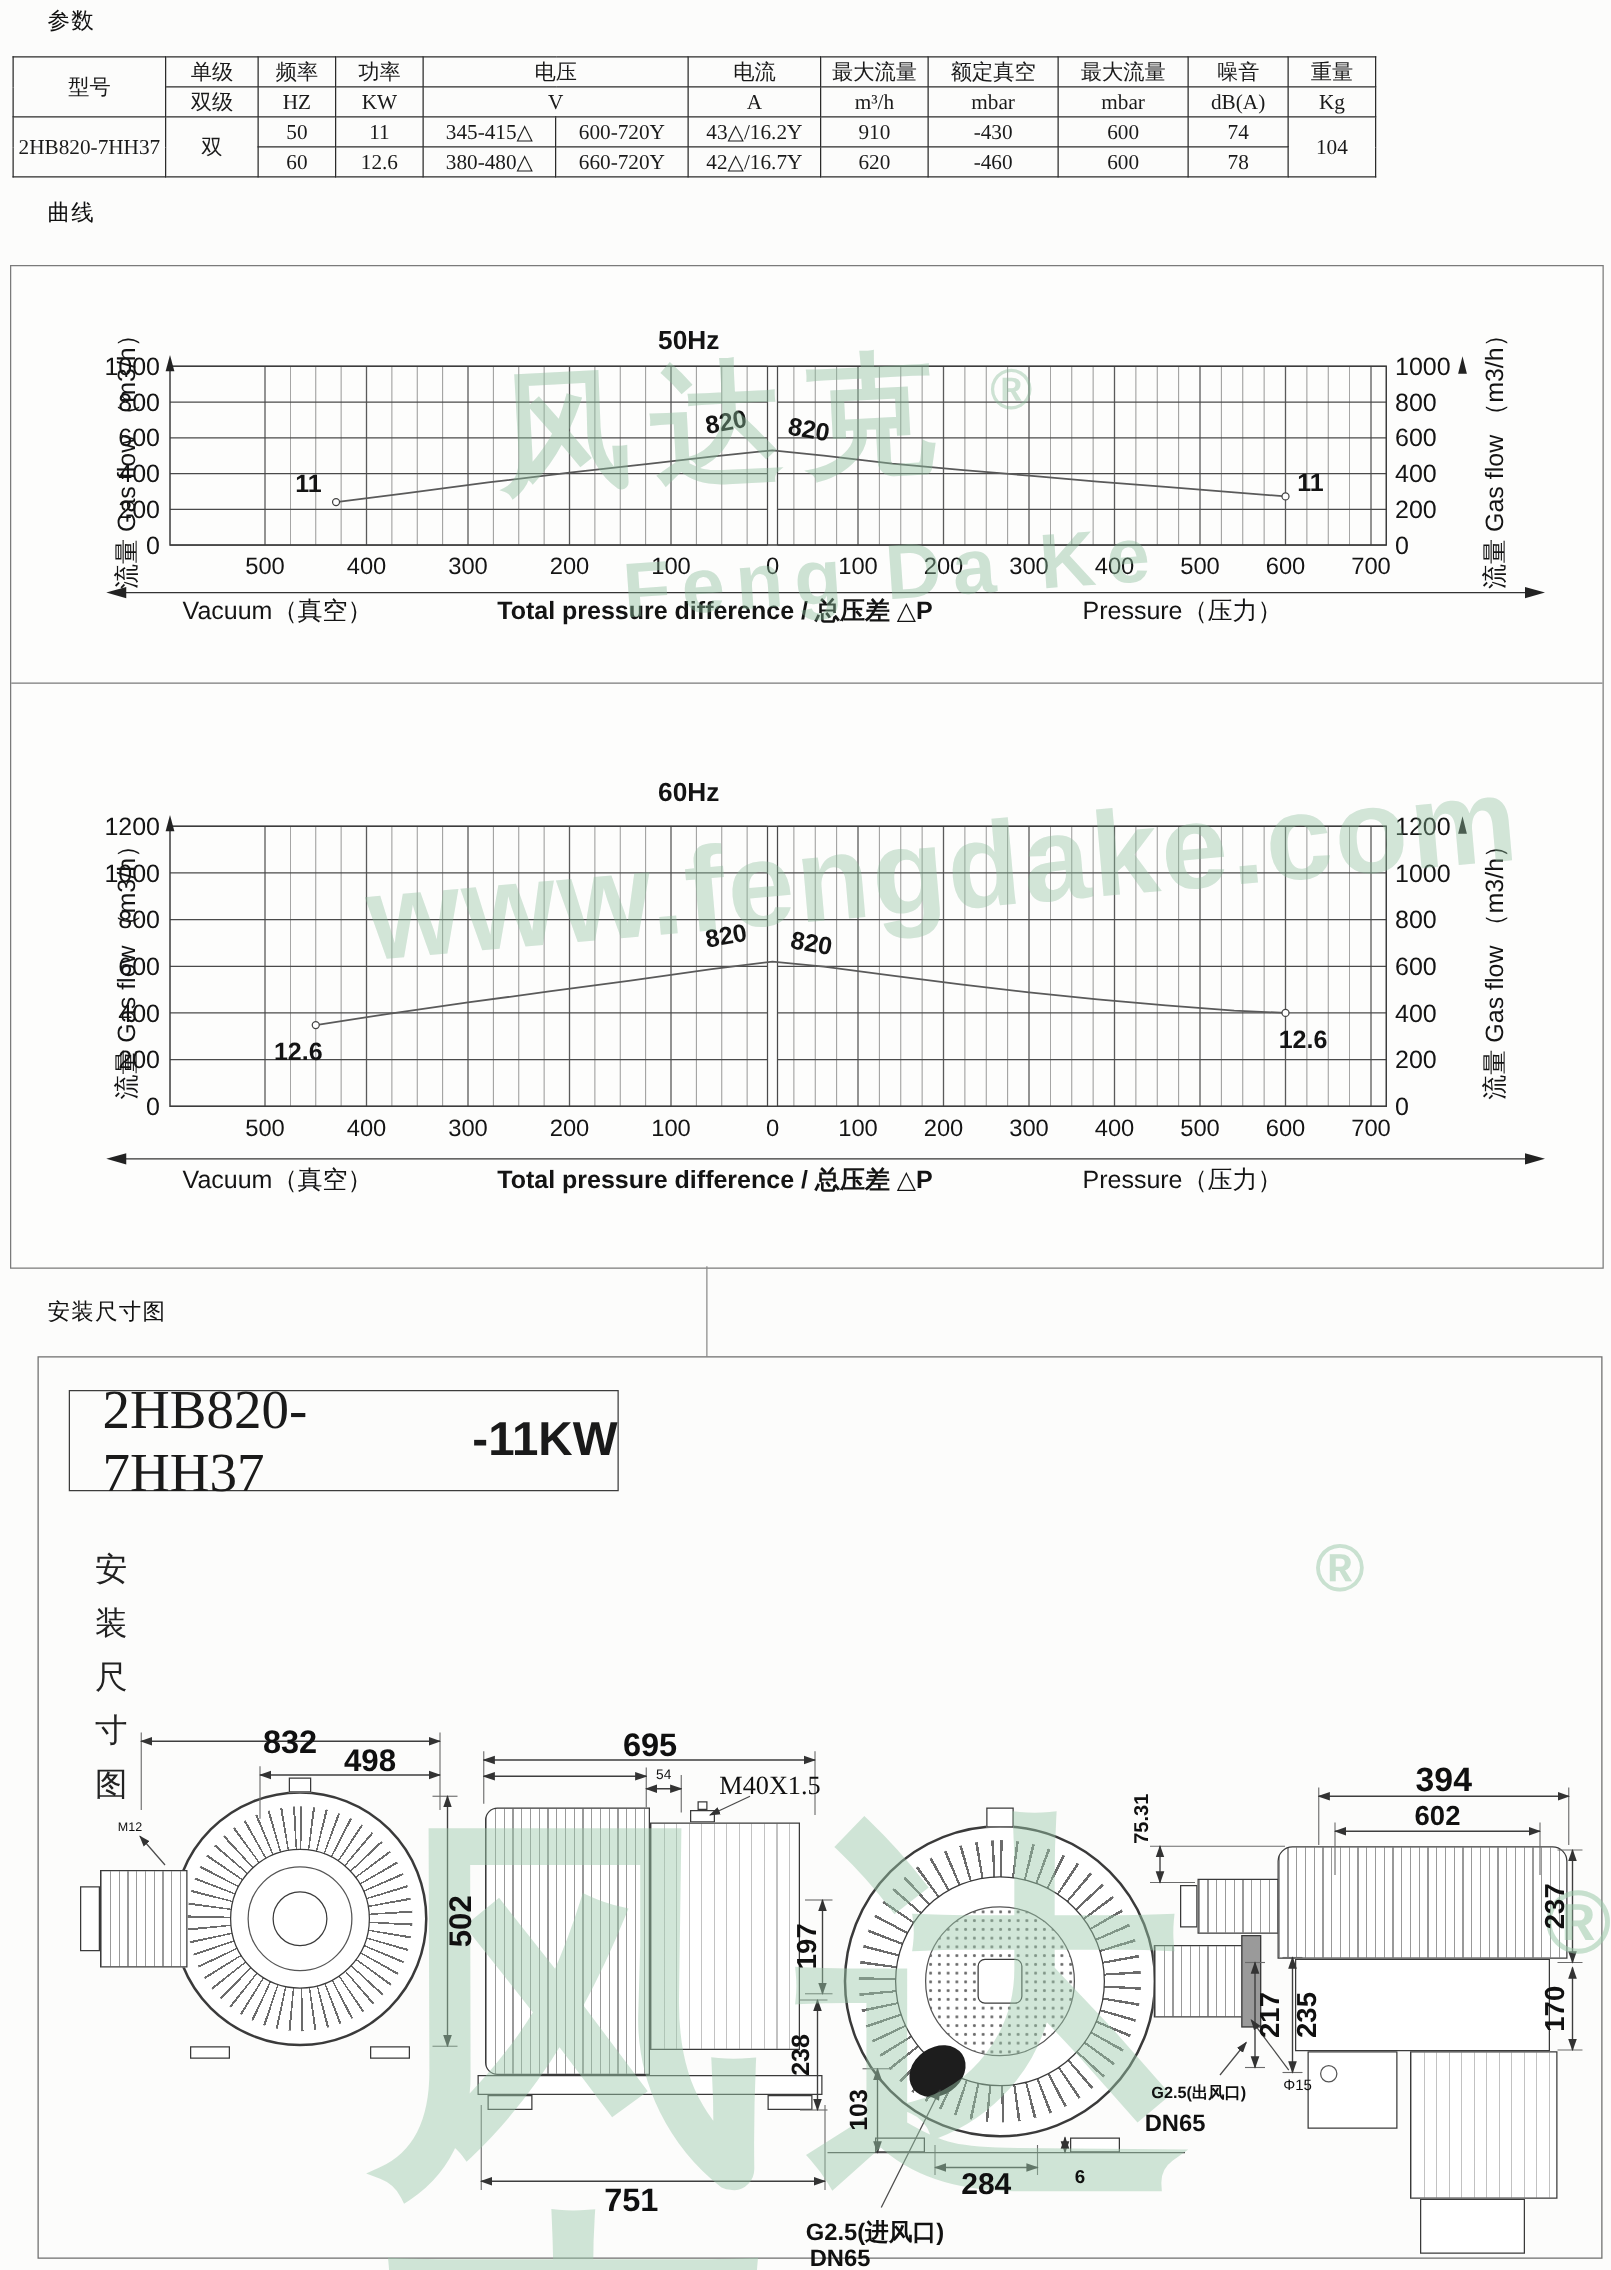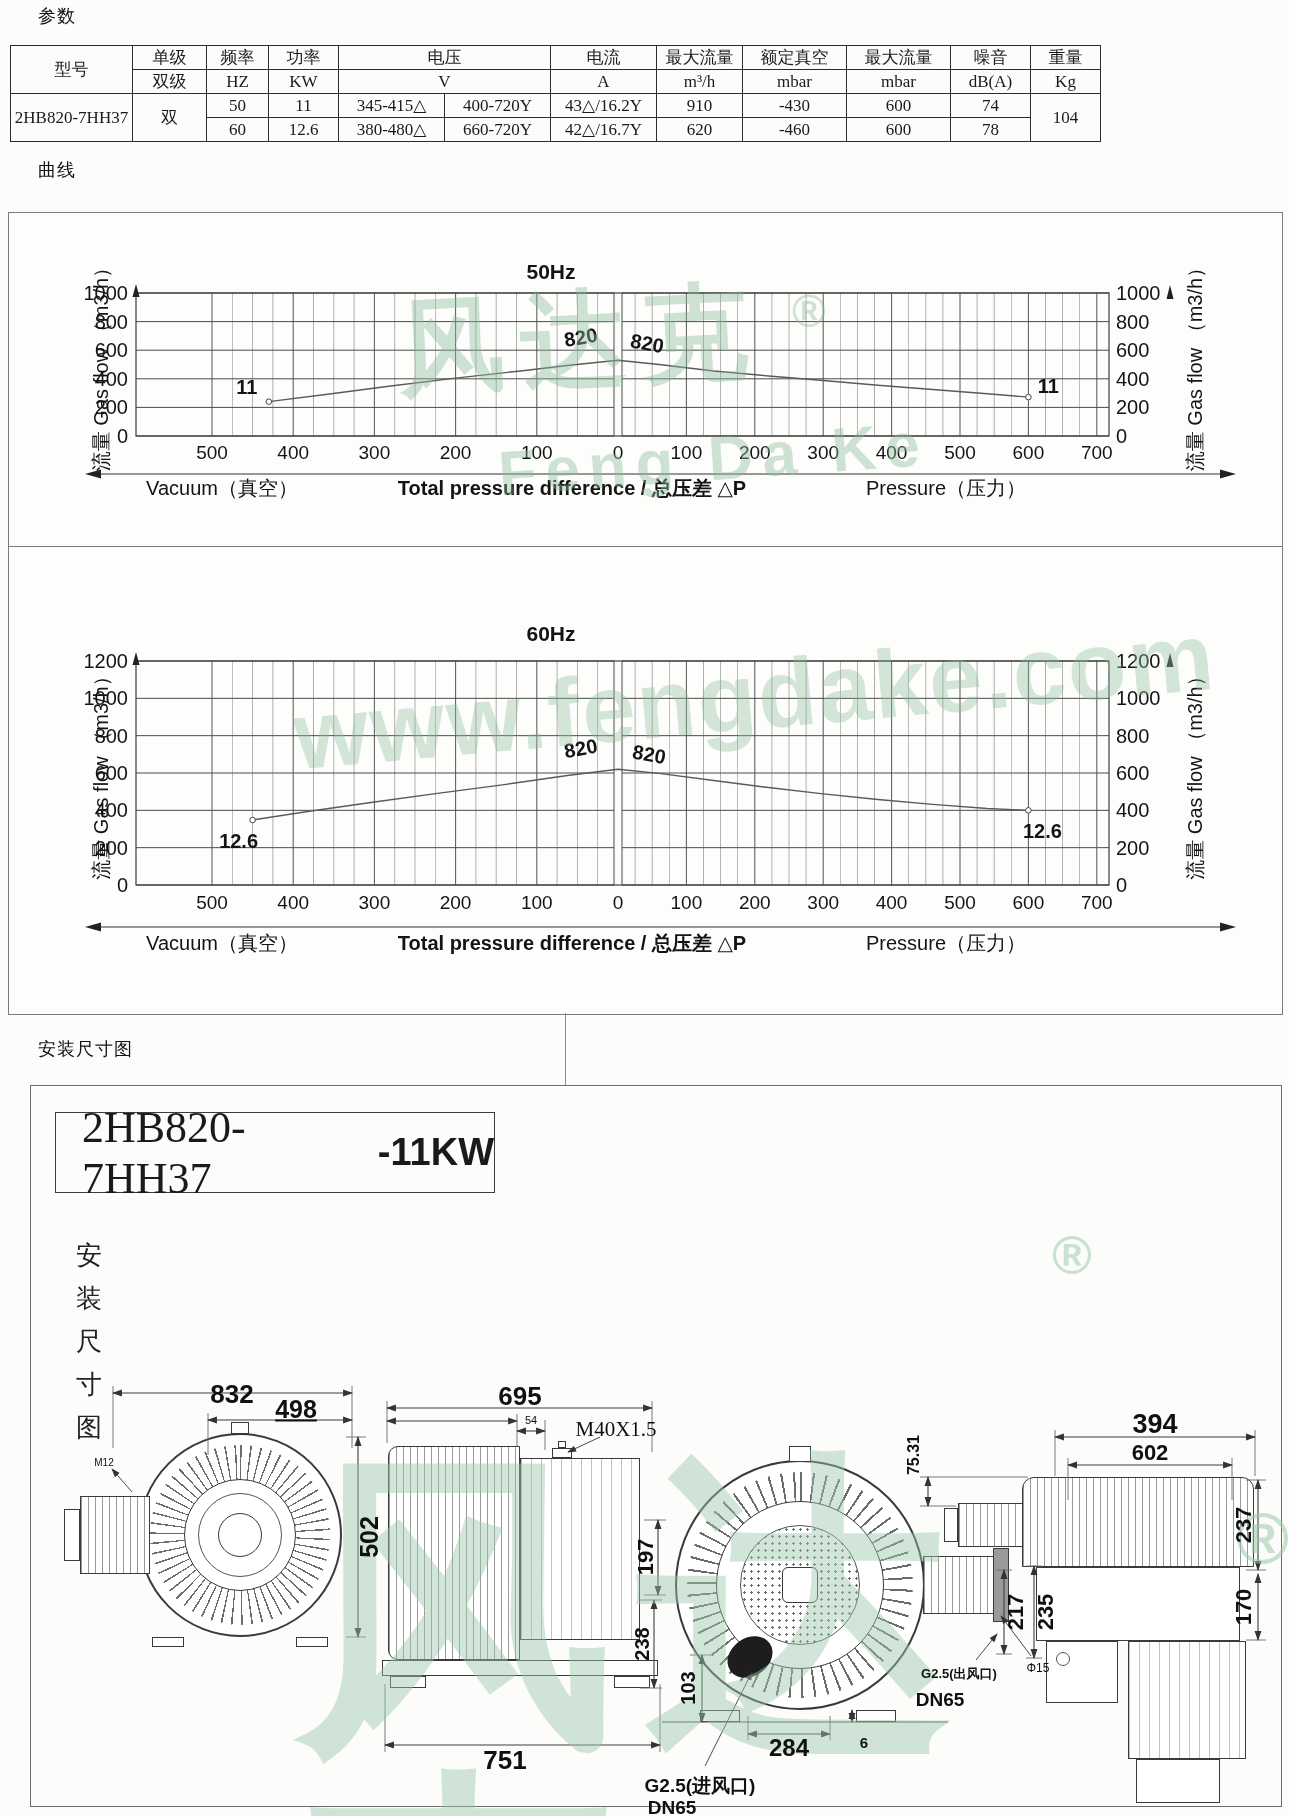--- a/index.html
+++ b/index.html
@@ -98,21 +98,21 @@
       <td>mbar</td>
       <td>dB(A)</td>
       <td>Kg</td>
     </tr>
     <tr>
       <td rowspan="2">2HB820-7HH37</td>
       <td rowspan="2">双</td>
       <td>50</td>
       <td>11</td>
       <td>345-415△</td>
-      <td>400-720Y</td>
+      <td>600-720Y</td>
       <td>43△/16.2Y</td>
       <td>910</td>
       <td>-430</td>
       <td>600</td>
       <td>74</td>
       <td rowspan="2">104</td>
     </tr>
     <tr>
       <td>60</td>
       <td>12.6</td>
@@ -474,21 +474,21 @@
     <g>
       <line class="lline" x1="132" y1="1492" x2="112" y2="1469" marker-end="url(#ah)"></line>
       <line class="lline" x1="600" y1="1437" x2="568" y2="1452" marker-end="url(#ah)"></line>
       <line class="lline" x1="1031" y1="1656" x2="1001" y2="1616" marker-end="url(#ah)"></line>
       <line class="lline" x1="976" y1="1660" x2="997" y2="1634" marker-end="url(#ah)"></line>
       <line class="lline" x1="705" y1="1766" x2="752" y2="1672" marker-end="url(#ah)"></line>
     </g>
   </svg>
 
 <span class="dim-label" style="left: 232px; top: 1382px; font-size: 26px; font-weight: 700; transform: translate(-50%, -50%); margin-top: 12px;">832</span>
-    <span class="dim-label" style="left: 296px; top: 1409px; font-size: 25px; font-weight: 700; transform: translate(-50%, -50%); text-decoration: underline;">498</span>
+    <span class="dim-label" style="left: 296px; top: 1409px; font-size: 25px; font-weight: 700; transform: translate(-50%, -50%);">498</span>
     <span class="dim-label" style="left: 369px; top: 1537px; font-size: 25px; font-weight: 700; transform: translate(-50%, -50%) rotate(-90deg);">502</span>
     <span class="dim-label" style="left: 104px; top: 1462px; font-size: 10px; transform: translate(-50%, -50%);">M12</span>
     <span class="dim-label" style="left: 520px; top: 1396px; font-size: 26px; font-weight: 700; transform: translate(-50%, -50%);">695</span>
     <span class="dim-label" style="left: 531px; top: 1420px; font-size: 11px; transform: translate(-50%, -50%);">54</span>
     <span class="dim-label" style="left: 616px; top: 1429px; font-size: 21px; font-family: &quot;Liberation Serif&quot;, &quot;DejaVu Serif&quot;, serif; transform: translate(-50%, -50%);">M40X1.5</span>
     <span class="dim-label" style="left: 646px; top: 1557px; font-size: 22px; font-weight: 700; transform: translate(-50%, -50%) rotate(-90deg);">197</span>
     <span class="dim-label" style="left: 642px; top: 1644px; font-size: 20px; font-weight: 700; transform: translate(-50%, -50%) rotate(-90deg);">238</span>
     <span class="dim-label" style="left: 505px; top: 1760px; font-size: 26px; font-weight: 700; transform: translate(-50%, -50%);">751</span>
     <span class="dim-label" style="left: 688px; top: 1688px; font-size: 20px; font-weight: 700; transform: translate(-50%, -50%) rotate(-90deg);">103</span>
     <span class="dim-label" style="left: 789px; top: 1748px; font-size: 24px; font-weight: 700; transform: translate(-50%, -50%);">284</span>

